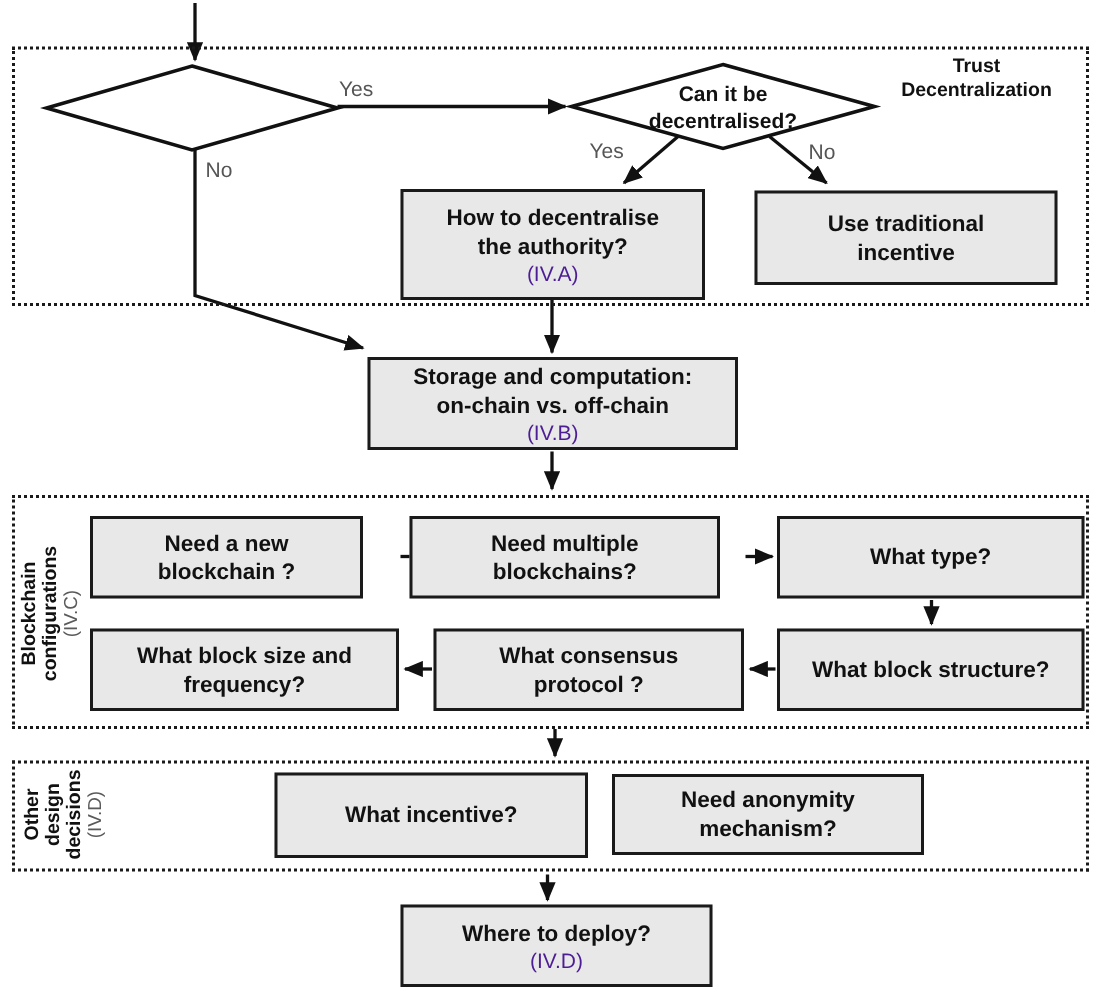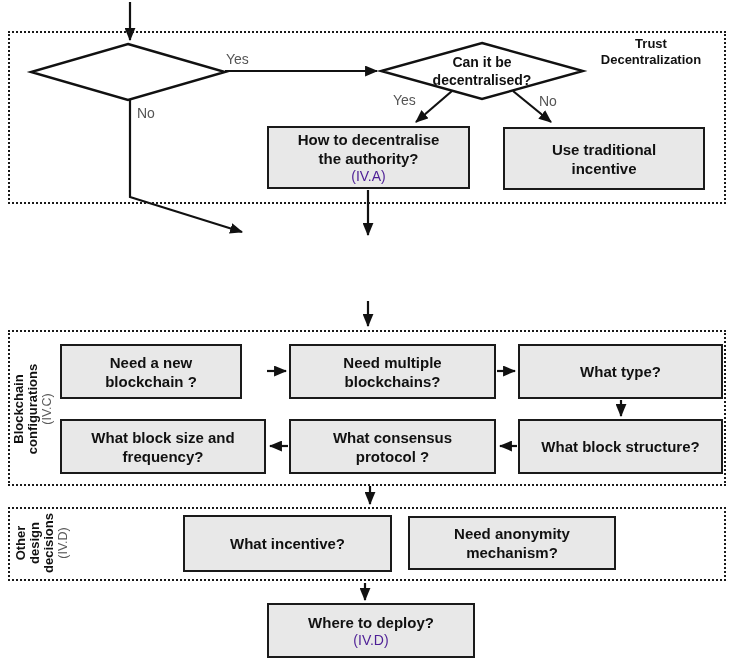--- a/index.html
+++ b/index.html
@@ -105,38 +105,43 @@
   <div class="dtext" style="left:392px; top:53px; width:180px;">
     <span>Can it be</span>
     <span>decentralised?</span>
   </div>
 
   <div class="edge-label" style="left:226px; top:52px;">Yes</div>
   <div class="edge-label" style="left:137px; top:106px;">No</div>
   <div class="edge-label" style="left:393px; top:93px;">Yes</div>
   <div class="edge-label" style="left:539px; top:94px;">No</div>
 
-  <div class="node" style="left:267px; top:126px; width:203px; height:63px;">
+  <div class="node" style="left:267px; top:126px; width:203px; height:74px;">
     <span class="b">How to decentralise</span>
     <span class="b">the authority?</span>
     <span class="s">(IV.A)</span>
   </div>
 
   <div class="node" style="left:503px; top:127px; width:202px; height:63px;">
     <span class="b">Use traditional</span>
     <span class="b">incentive</span>
   </div>
 
+  <div class="node" style="left:245px; top:238px; width:247px; height:62px;">
+    <span class="b">Storage and computation:</span>
+    <span class="b">on-chain vs. off-chain</span>
+    <span class="s">(IV.B)</span>
+  </div>
 
   <div class="node" style="left:60px; top:344px; width:182px; height:55px;">
     <span class="b">Need a new</span>
     <span class="b">blockchain ?</span>
   </div>
 
-  <div class="node" style="left:289px; top:344px; width:207px; height:55px;">
+  <div class="node" style="left:273px; top:344px; width:207px; height:55px;">
     <span class="b">Need multiple</span>
     <span class="b">blockchains?</span>
   </div>
 
   <div class="node" style="left:518px; top:344px; width:205px; height:55px;">
     <span class="b">What type?</span>
   </div>
 
   <div class="node" style="left:60px; top:419px; width:206px; height:55px;">
     <span class="b">What block size and</span>

